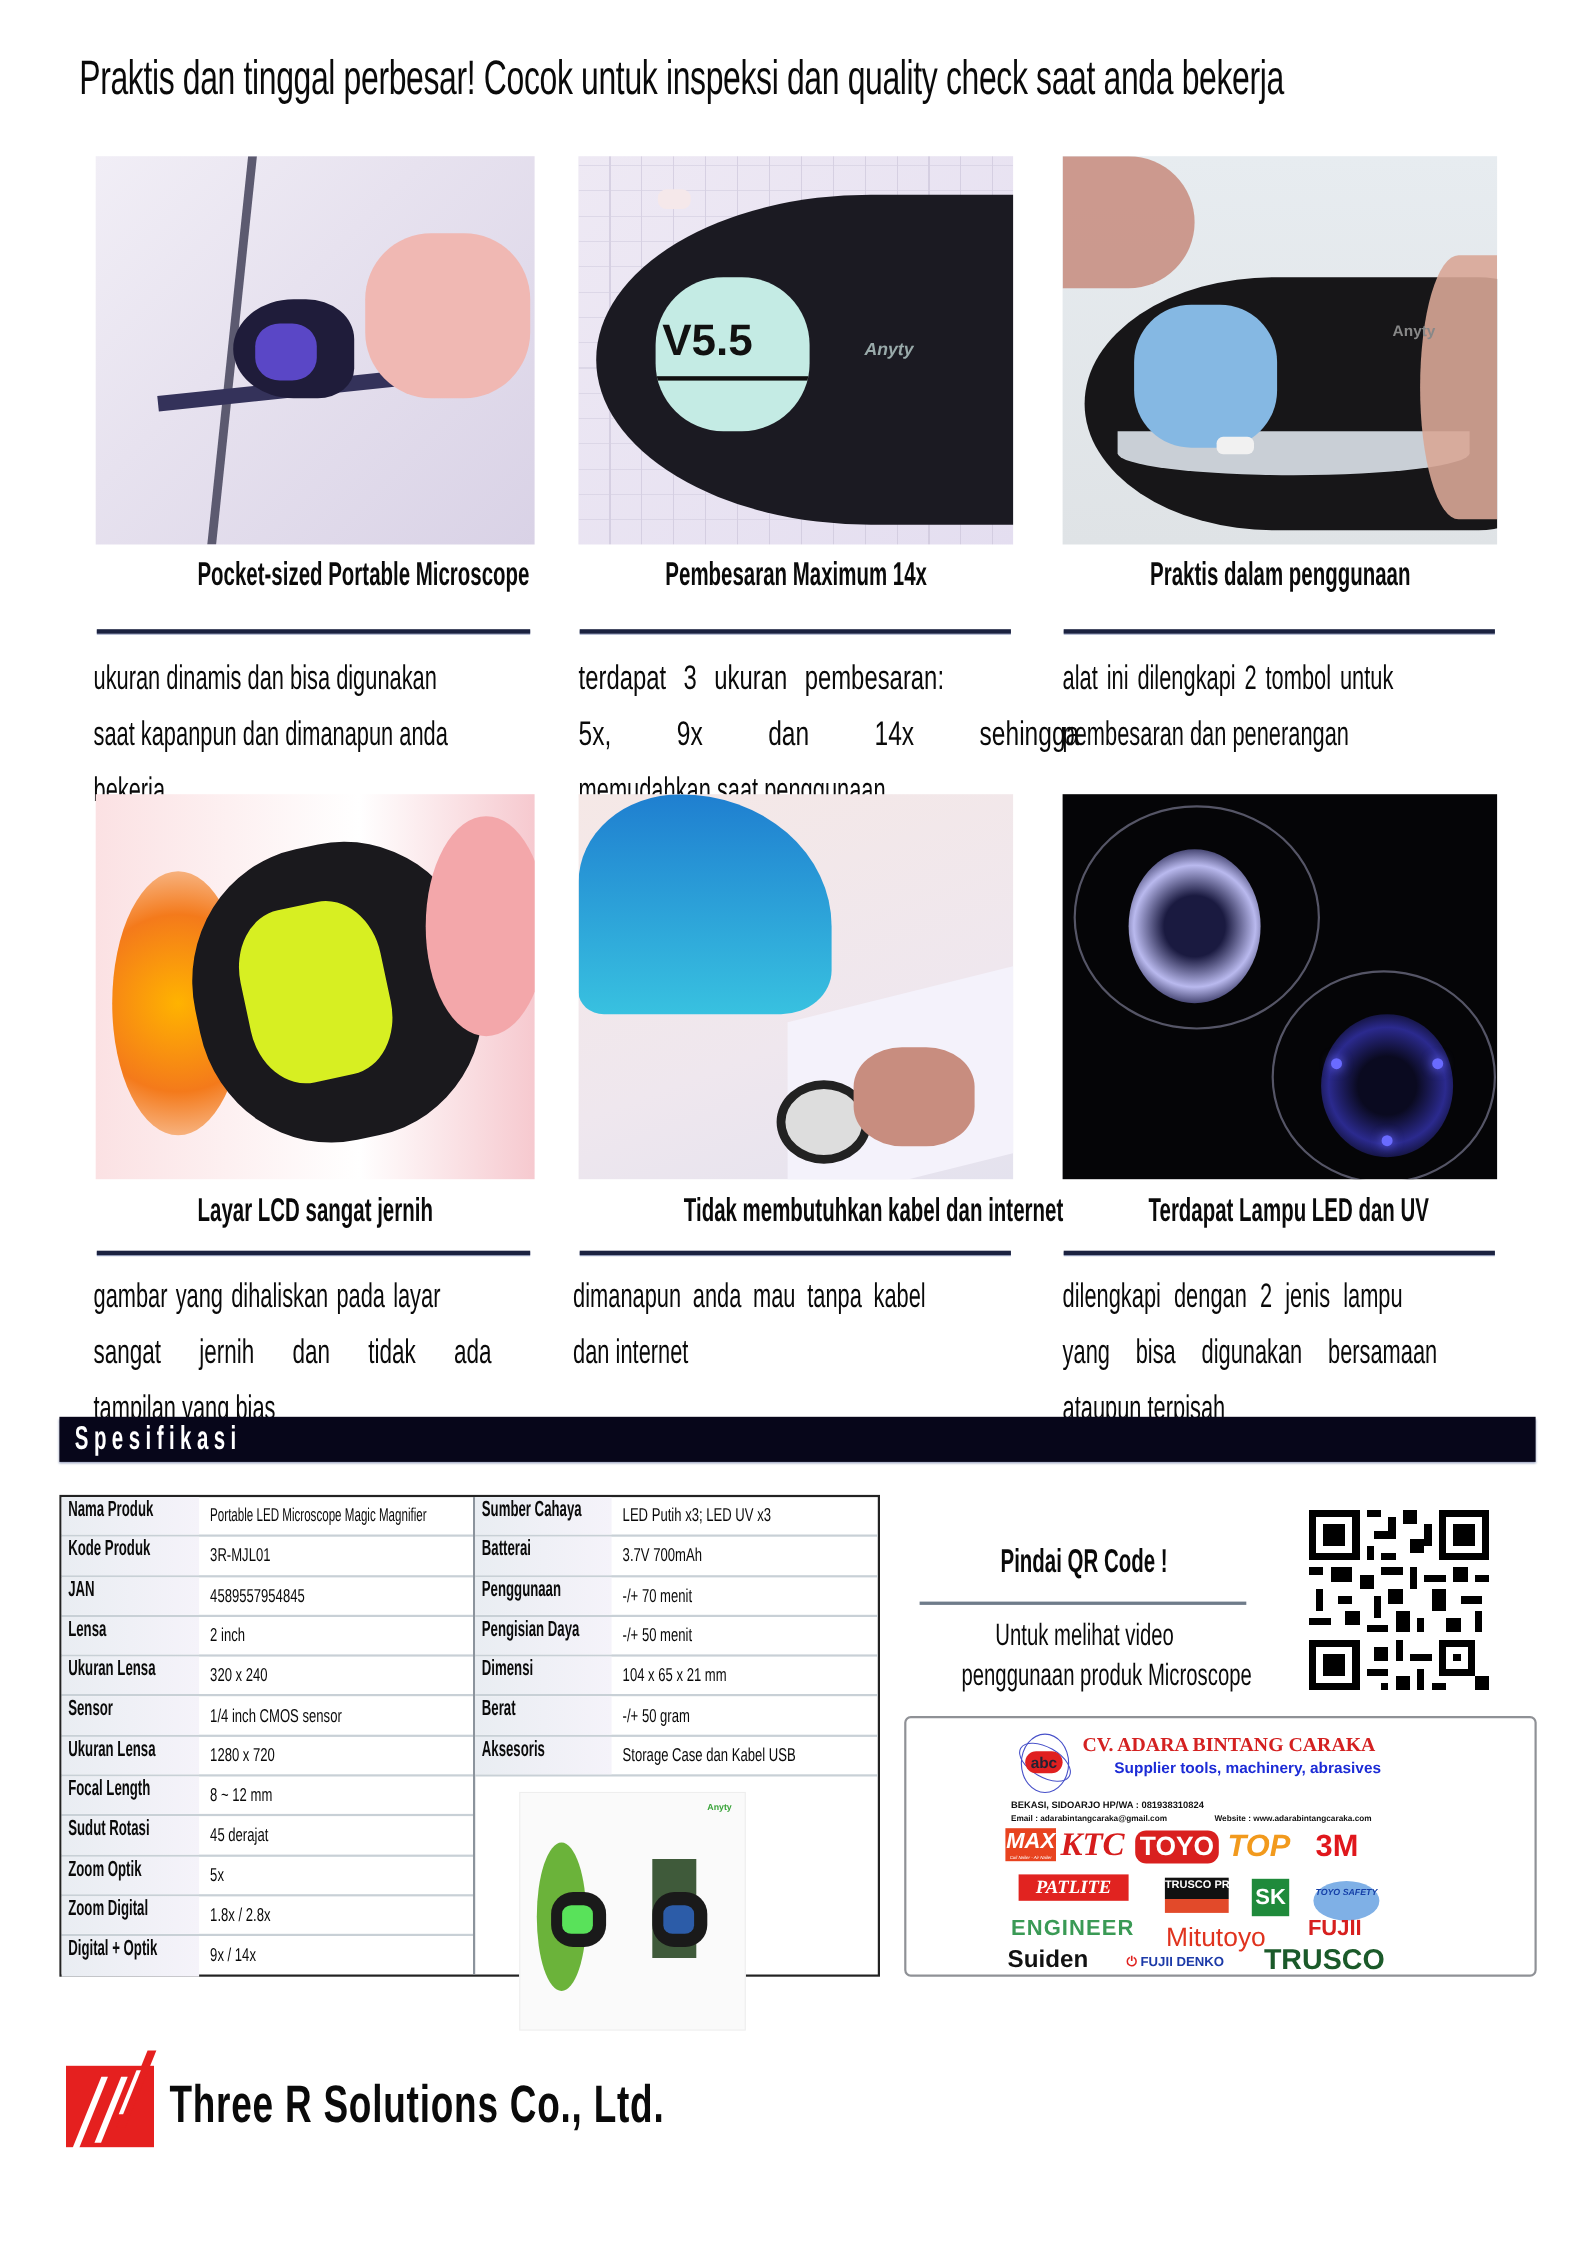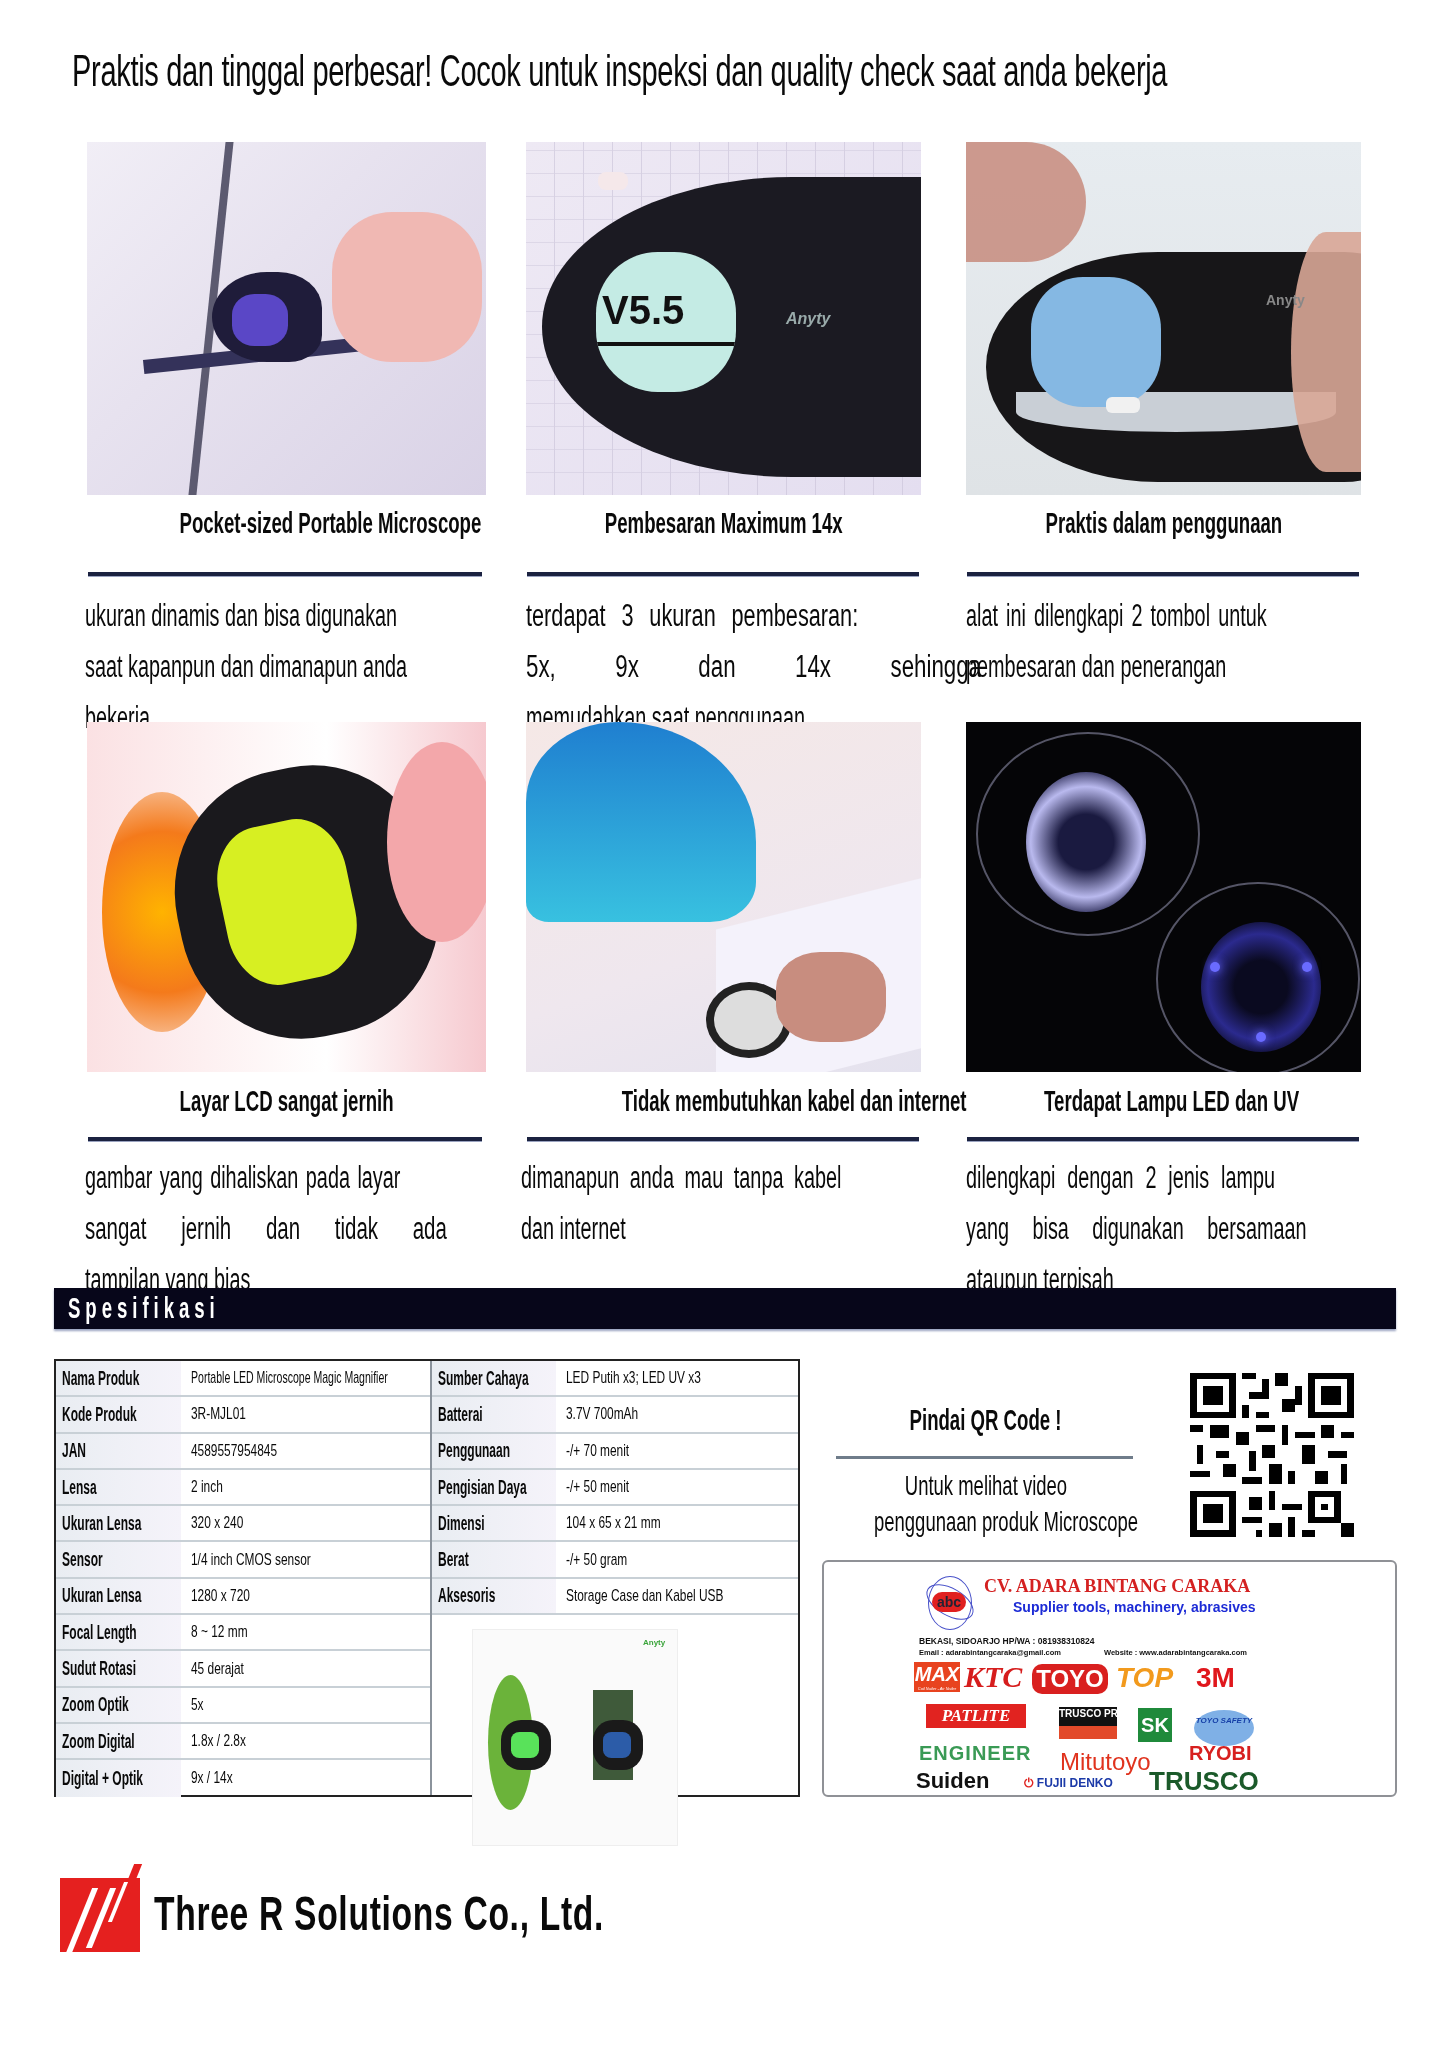--- a/index.html
+++ b/index.html
@@ -14,21 +14,21 @@
   .rule{position:absolute;height:4px;background:#1b2240;box-shadow:0 1px 0 #9aa3c0;}
   .desc{position:absolute;font-size:31px;line-height:51px;}
   .desc .line{display:block;height:51px;white-space:nowrap;overflow:visible;}
   .desc .line span{display:inline-block;transform:scaleX(0.66);transform-origin:left center;}
   #spec-bar{left:54px;top:1288px;width:1342px;height:41px;background:#07061a;box-shadow:0 2px 2px #9aa3c0;}
   #spec-bar .cond{color:#fff;font-size:30px;font-weight:bold;letter-spacing:8px;transform:scaleX(0.62);margin-left:14px;line-height:40px;}
   #spec-table{left:54px;top:1359px;width:746px;height:438px;border:2px solid #222;box-sizing:border-box;background:#fff;}
   .tcol{position:absolute;top:0;bottom:0;}
   .trow{position:relative;height:36.3px;border-bottom:2px solid #c8d0d6;box-sizing:border-box;display:flex;align-items:center;}
   .trow:last-child{border-bottom:none;}
-  .tlab{height:100%;display:flex;align-items:center;background:linear-gradient(90deg,#e9edf2,#f5f3fa);box-sizing:border-box;padding-left:6px;}
+  .tlab{height:100%;display:flex;align-items:flex-start;background:linear-gradient(90deg,#e9edf2,#f5f3fa);box-sizing:border-box;padding-left:6px;}
   .tlab span{display:inline-block;font-weight:bold;font-size:20px;transform:scaleX(0.6);transform-origin:left center;white-space:nowrap;}
   .tval{padding-left:10px;}
   .tval span{display:inline-block;font-size:17px;transform:scaleX(0.7);transform-origin:left center;white-space:nowrap;}
   .prod-img{position:absolute;left:76px;top:28px;width:210px;height:218px;background:#fafafa;border:1px solid #eee;}
   #qr-title .cond{font-size:30px;font-weight:bold;transform:scaleX(0.62);transform-origin:center center;}
   .qr-text .cond{font-size:28px;transform:scaleX(0.66);transform-origin:center center;}
   #brand-card{left:822px;top:1560px;width:575px;height:237px;border:2px solid #8f9196;border-radius:6px;box-sizing:border-box;background:#fff;}
   .logo-txt{position:absolute;font-weight:bold;white-space:nowrap;}
 </style>
 </head>
@@ -360,21 +360,21 @@
   <div class="logo-txt" style="left:292px;top:100px;font-size:28px;font-style:italic;color:#f29a1d;">TOP</div>
   <div class="logo-txt" style="left:372px;top:100px;font-size:28px;color:#e0171c;">3M</div>
 
   <div class="logo-txt" style="left:102px;top:142px;width:100px;height:24px;background:#e12320;color:#fff;font-size:17px;font-style:italic;font-family:'Liberation Serif',serif;text-align:center;line-height:24px;">PATLITE</div>
   <div class="logo-txt" style="left:235px;top:145px;width:58px;height:32px;background:linear-gradient(180deg,#111 0 60%,#e24a2a 60%);color:#fff;font-size:10px;text-align:center;line-height:14px;">TRUSCO PRO TOOL</div>
   <div class="logo-txt" style="left:314px;top:146px;width:34px;height:34px;background:#1f8a3b;color:#fff;font-size:20px;text-align:center;line-height:34px;">SK</div>
   <div class="logo-txt" style="left:370px;top:148px;width:60px;height:36px;border-radius:50%;background:#7fb0e6;color:#1640a8;font-size:8px;font-style:italic;text-align:center;line-height:22px;">TOYO SAFETY</div>
 
   <div class="logo-txt" style="left:95px;top:180px;font-size:20px;color:#3a9a55;letter-spacing:1px;">ENGINEER</div>
   <div class="logo-txt" style="left:236px;top:186px;font-size:24px;color:#e0331e;font-weight:normal;">Mitutoyo</div>
-  <div class="logo-txt" style="left:365px;top:180px;font-size:20px;color:#d7201f;">RYOBI</div>
+  <div class="logo-txt" style="left:365px;top:180px;font-size:20px;color:#d7201f;">FUJII</div>
 
   <div class="logo-txt" style="left:92px;top:206px;font-size:22px;color:#111;">Suiden</div>
   <div class="logo-txt" style="left:200px;top:214px;font-size:12px;color:#1c3aa8;"><span style="color:#e0221f;">⏻</span> <span>FUJII DENKO</span></div>
   <div class="logo-txt" style="left:325px;top:204px;font-size:26px;color:#1b5a2a;">TRUSCO</div>
 </div>
 
 <div class="abs" style="left:60px;top:1868px;width:84px;height:84px;">
   <div style="position:absolute;left:0;top:10px;width:80px;height:74px;background:#e5201f;"></div>
   <div style="position:absolute;left:18px;top:20px;width:6px;height:70px;background:#fff;transform:skewX(-22deg);"></div>
   <div style="position:absolute;left:38px;top:20px;width:6px;height:60px;background:#fff;transform:skewX(-22deg);"></div>

